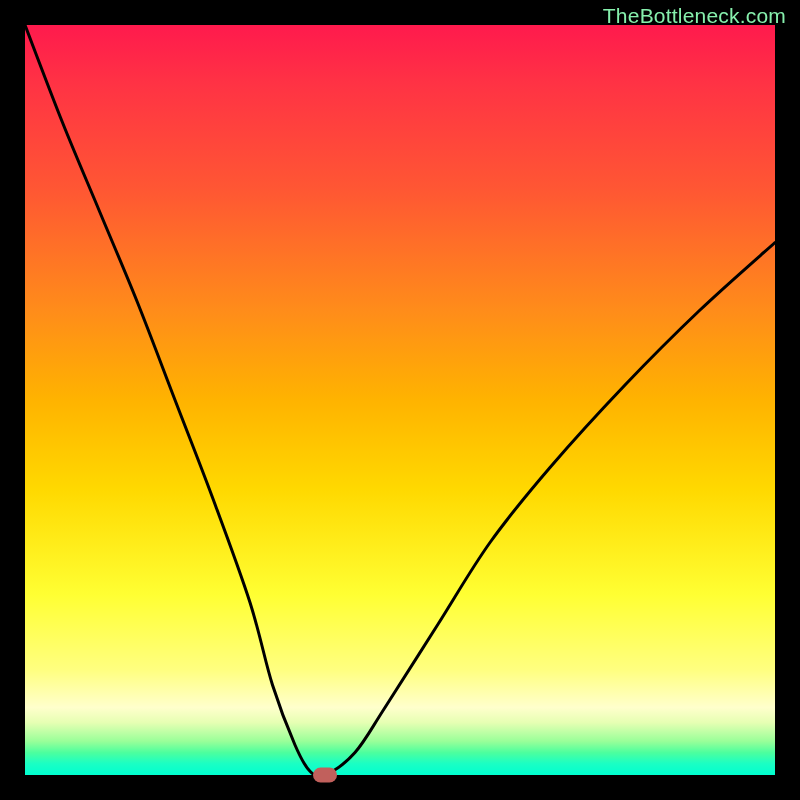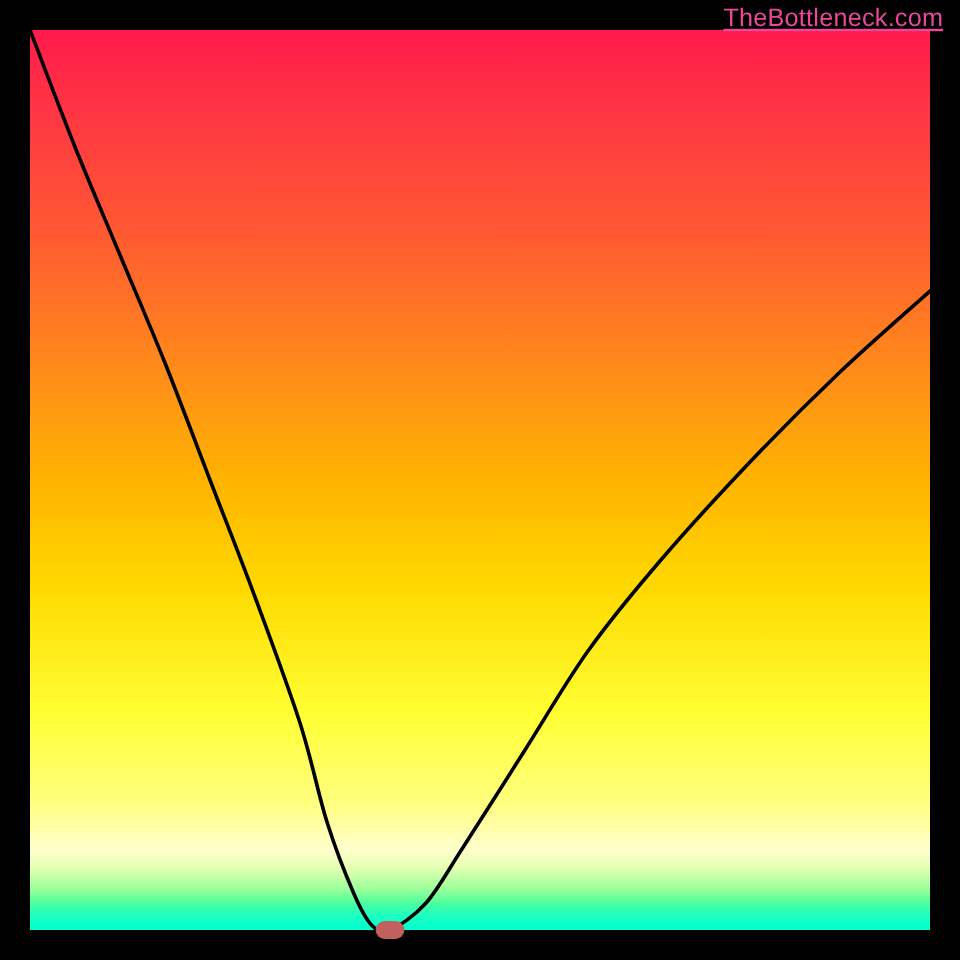--- a/index.html
+++ b/index.html
@@ -52,25 +52,24 @@
     width: 24px;
     height: 15px;
     background: #c1605c;
     border-radius: 8px;
     transform: translate(-50%, -50%);
   }
   .watermark {
     position: absolute;
     top: 4px;
     right: 14px;
-    color: #ec4899;
+    color: #86efac;
     font-size: 21px;
     font-weight: 500;
     letter-spacing: 0.2px;
-    text-decoration: underline;
   }
 </style>
 </head>
 <body>
 
 <div class="frame">
 
   <div class="plot-area">
 
     <svg class="curve-svg" viewBox="0 0 750 750" preserveAspectRatio="none">

